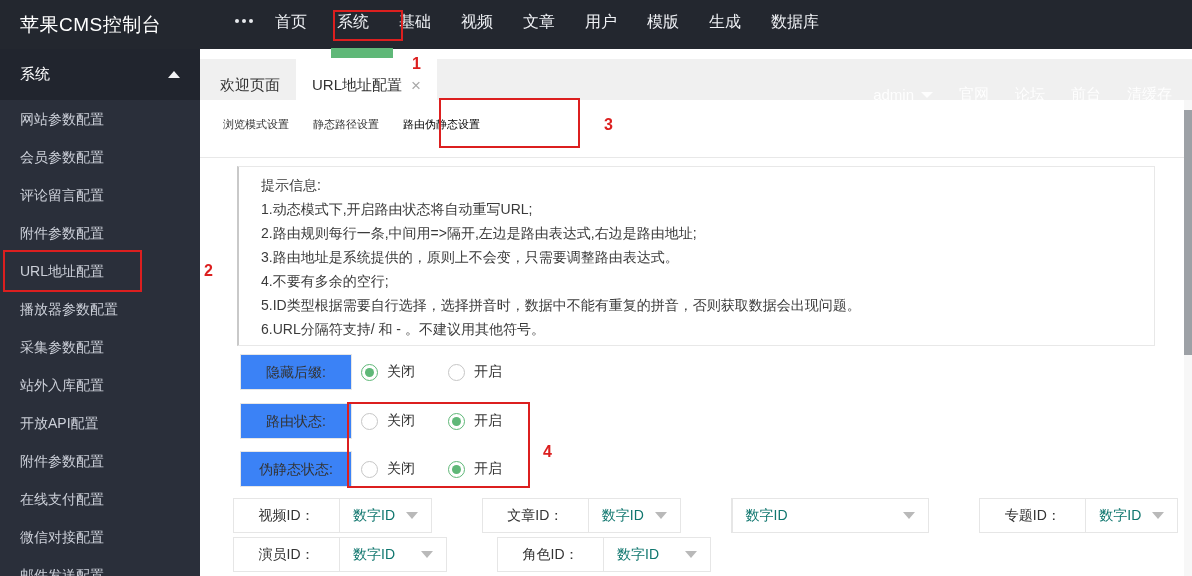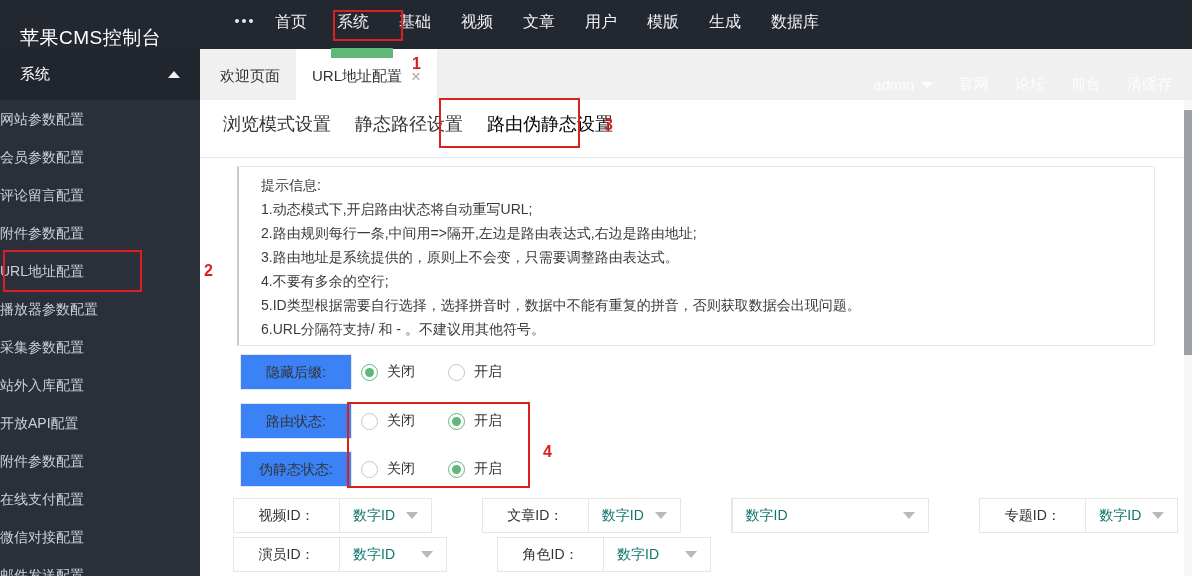--- a/index.html
+++ b/index.html
@@ -2,47 +2,47 @@
 <html><head>
 <meta charset="utf-8">
 <style>
   * { margin:0; padding:0; box-sizing:border-box; }
   html,body { width:1192px; height:576px; overflow:hidden; }
   body { font-family:"Liberation Sans","DejaVu Sans",sans-serif; background:#fff; }
   .page { position:relative; width:1192px; height:576px; background:#fff; overflow:hidden; }
 
   
   .topbar { position:absolute; left:0; top:0; width:1192px; height:49px; background:#23272f; }
-  .brand { position:absolute; left:20px; top:13px; line-height:49px; font-size:19px; color:#ffffff; letter-spacing:0.5px; }
+  .brand { position:absolute; left:20px; top:0; line-height:49px; font-size:19px; color:#ffffff; letter-spacing:0.5px; }
   .topnav { position:absolute; left:228px; top:0; height:42px; display:flex; align-items:center; }
   .dots { width:32px; display:inline-flex; align-items:center; justify-content:center; height:49px; cursor:pointer; }
   .dots i { width:4px; height:4px; border-radius:50%; background:#e8eaee; display:inline-block; margin:0 1.5px; }
   .tn { display:inline-block; padding:0 15px; line-height:49px; font-size:16px; color:#eef0f4; text-decoration:none; cursor:pointer; }
   .nav-indicator { position:absolute; left:331px; top:48px; width:62px; height:10px; background:#5FB878; z-index:6; }
 
   
   .sidebar { position:absolute; left:0; top:49px; width:200px; height:527px; background:#2a2f3a; overflow:hidden; }
   .sb-header { height:51px; background:#21252e; color:#fff; font-size:15px; display:flex; align-items:center; justify-content:space-between; padding:0 20px; cursor:pointer; }
   .tri-up { width:0; height:0; border-left:6px solid transparent; border-right:6px solid transparent; border-bottom:7px solid #f2f3f5; }
-  .sb-item { height:38px; line-height:38px; font-size:14px; color:#ccd0d9; cursor:pointer; white-space:nowrap; }
+  .sb-item { height:38px; line-height:38px; padding-left:20px; font-size:14px; color:#ccd0d9; cursor:pointer; white-space:nowrap; }
 
   
   .main { position:absolute; left:200px; top:49px; width:992px; height:527px; background:#fff; }
-  .tabbar { position:relative; height:57px; background:#f0f0f0; border-bottom:2px solid #be185d; display:flex; align-items:stretch; }
+  .tabbar { position:relative; height:57px; background:#f0f0f0; border-bottom:4px solid #be185d; display:flex; align-items:stretch;margin-top:10px; }
   .tab { display:flex; align-items:center; padding:0 13px; margin-left:7px; font-size:15px; color:#333; cursor:pointer; }
   .tab.active { background:#fff; margin-left:3px; padding:0 16px; position:relative; z-index:2; }
   .tab-close { color:#a9a9a9; font-size:17px; margin-left:9px; line-height:1; cursor:pointer; }
   .userbar { position:absolute; top:26px; right:20px; display:flex; align-items:center; z-index:3; }
   .ub { color:rgba(255,255,255,0.92); font-size:15px; margin-left:26px; text-decoration:none; display:inline-flex; align-items:center; cursor:pointer; }
   .ub:first-child { margin-left:0; }
   .caret { width:0; height:0; border-left:6px solid transparent; border-right:6px solid transparent; border-top:6px solid rgba(255,255,255,0.92); margin-left:7px; }
 
   .content { position:absolute; left:0; top:51px; right:0; bottom:0; background:#fff; }
   .subtabs { display:flex; align-items:center; height:48px; padding-left:11px; }
-  .st { padding:0 12px; font-size:18px; color:#333; cursor:pointer; white-space:nowrap; }
+  .st { padding:0 12px; font-size:11px; color:#333; cursor:pointer; white-space:nowrap; }
   .st-active { color:#000; }
   .divider { border-top:1px solid #e8e8e8; margin-top:9px; }
 
   .tips { margin:8px 37px 0 37px; height:180px; border:1px solid #e8e8e8; border-left:2px solid #c9c9c9; padding:6px 22px; background:#fff; }
   .tip { font-size:14px; color:#3a3a3a; line-height:24px; white-space:nowrap; }
 
   .frow { display:flex; align-items:center; margin-left:40px; margin-top:13px; }
   .frow.first { margin-top:8px; }
   .frow.third { margin-top:12px; }
   .flabel { width:112px; height:36px; line-height:34px; border:1px solid #e6e6e6; text-align:center; font-size:14px; color:#333; background:#3b82f6; }

